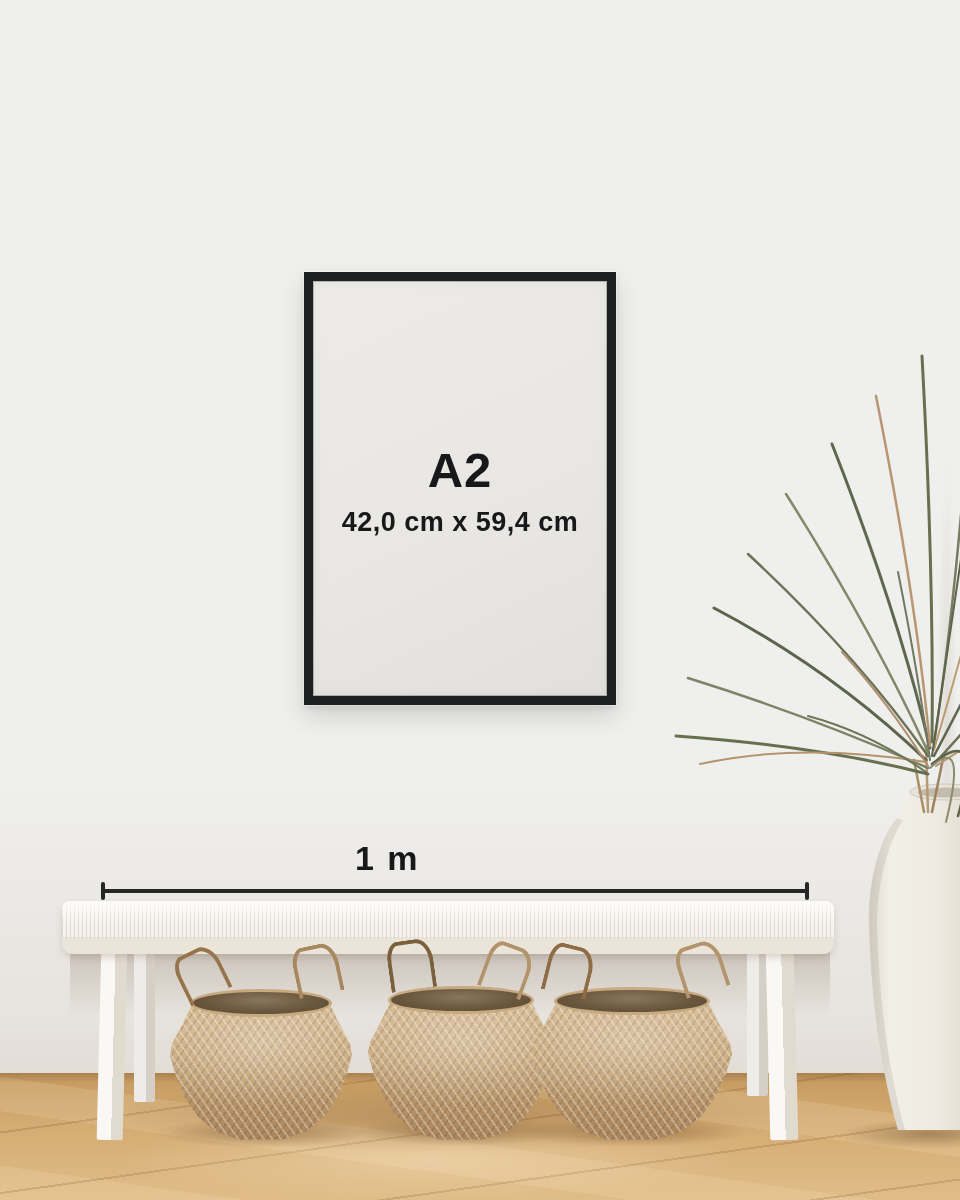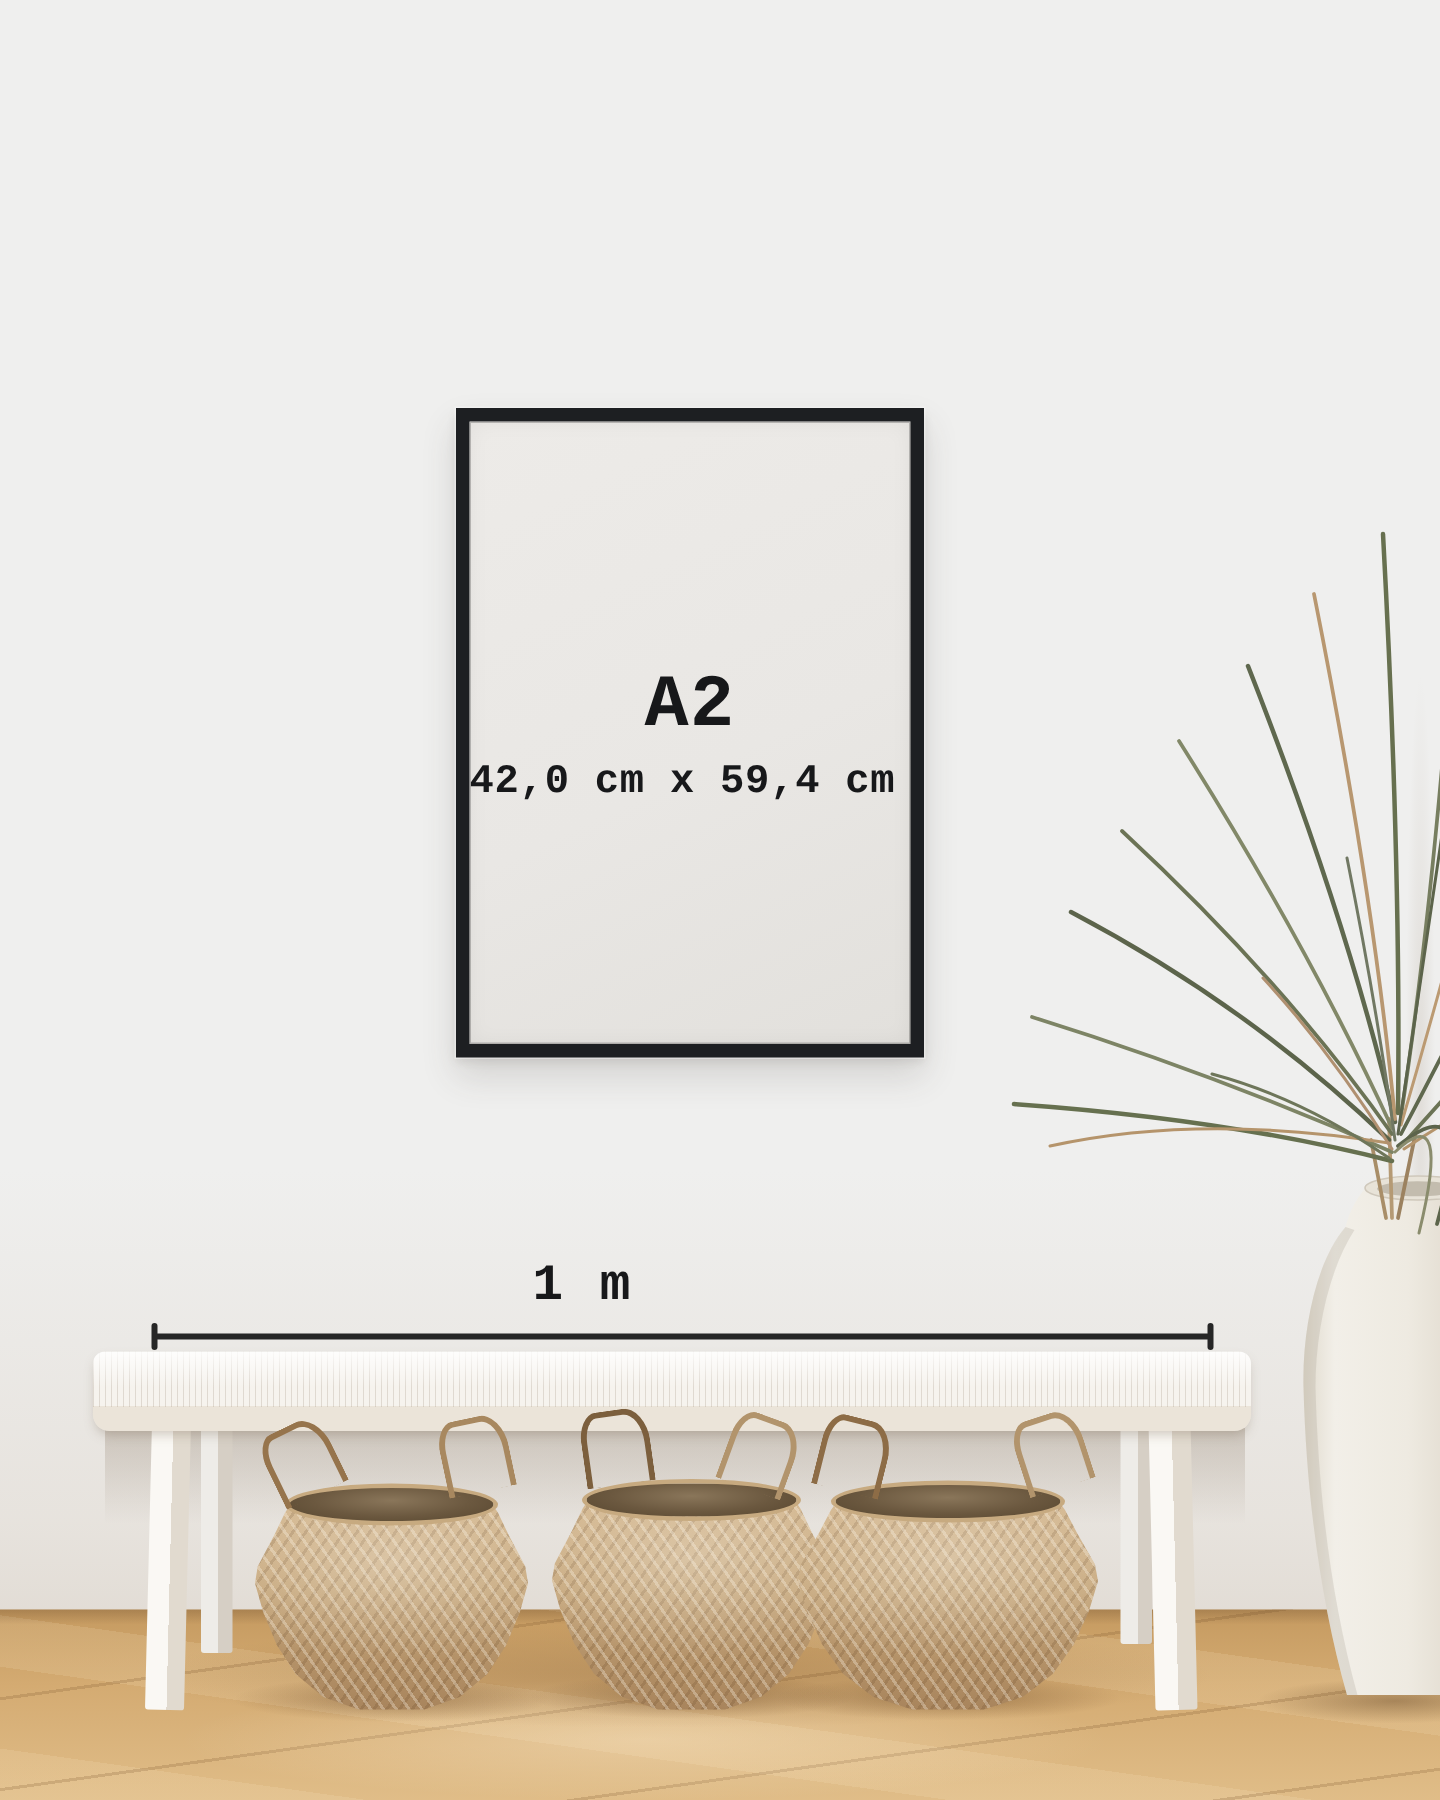--- a/index.html
+++ b/index.html
@@ -1,37 +1,37 @@
 <!DOCTYPE html>
 <html style="--wall: #efefee; --frame: #1d1f22; --poster: #e9e7e4; --text: #17181a; --scale-line: #262626; --bench: #f6f3ee; --bench-apron: #ebe4d9; --basket-light: #d3b68e; --basket-mid: #c6a77c; --basket-dark: #a8845c; --basket-rim: #57462f; --floor-light: #e0bd88; --floor-mid: #d4ab72; --floor-dark: #c59a60; --vase: #eeebe4; --plant-green: #67704f; --plant-green-light: #828868; --plant-tan: #b5946b;"><head>
 <meta charset="utf-8">
 <style>
   html,body{margin:0;padding:0;background:#efefee;}
   #stage{position:relative;width:960px;height:1200px;overflow:hidden;
          background:var(--wall,#efefee);
-         font-family:Liberation Mono, monospace;}
+         font-family:Liberation Sans, sans-serif;}
   #stage *{box-sizing:border-box;}
   .abs{position:absolute;}
 
   
   .wall-tint-bottom{left:0;top:780px;width:960px;height:293px;z-index:1;
     background:linear-gradient(180deg,rgba(224,216,206,0) 0%,rgba(221,212,201,.45) 80%,rgba(216,206,194,.55) 100%);}
   .wall-tint-right{left:700px;top:280px;width:260px;height:800px;z-index:1;
     background:radial-gradient(closest-side at 95% 55%,rgba(203,195,185,.40),rgba(203,195,185,0) 75%);}
 
   
   .frame{left:304px;top:272px;width:312px;height:433px;z-index:4;
     background:var(--frame,#1d1f22);padding:9px;
     box-shadow:0 0 0 1px rgba(255,255,255,.38),0 12px 22px rgba(70,62,54,.16),0 3px 6px rgba(70,62,54,.12);}
   .poster{position:relative;width:100%;height:100%;
     background:linear-gradient(155deg,#edebe8 0%,var(--poster,#e9e7e4) 55%,#e2e0dc 100%);
     box-shadow:inset 0 0 0 1px rgba(0,0,0,.22),inset 0 0 14px rgba(0,0,0,.05);}
   .size-label{position:absolute;left:0;top:165px;width:100%;text-align:center;
     font-size:49px;line-height:1;font-weight:bold;letter-spacing:1px;color:var(--text,#17181a);}
-  .dim-label{position:absolute;left:0;top:228px;width:100%;text-align:left;
+  .dim-label{position:absolute;left:0;top:228px;width:100%;text-align:center;
     font-size:27px;line-height:1;font-weight:bold;letter-spacing:.5px;color:var(--text,#17181a);}
 
   
   .scale-label{left:355px;top:841px;width:200px;z-index:5;
     font-size:34px;line-height:1;font-weight:bold;letter-spacing:2px;color:var(--text,#17181a);}
   .scale-line{left:103px;top:889px;width:704px;height:4px;z-index:5;
     background:var(--scale-line,#262626);border-radius:2px;}
   .scale-tick{top:882px;width:4px;height:18px;z-index:5;
     background:var(--scale-line,#262626);border-radius:2px;}
   .tick-left{left:101px;} .tick-right{left:805px;}

